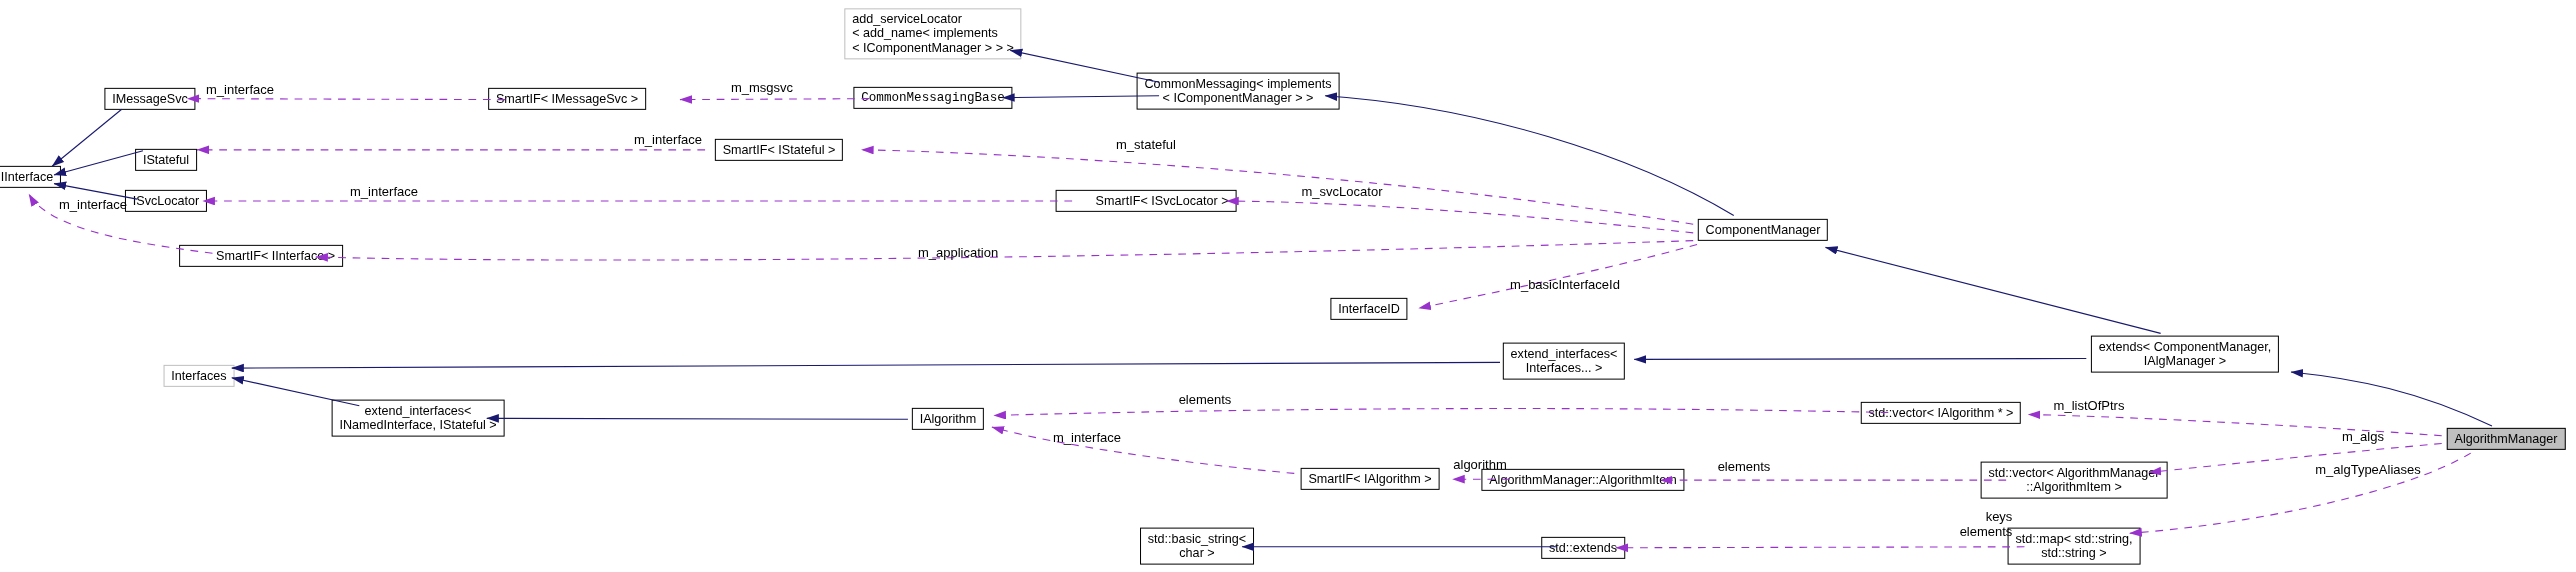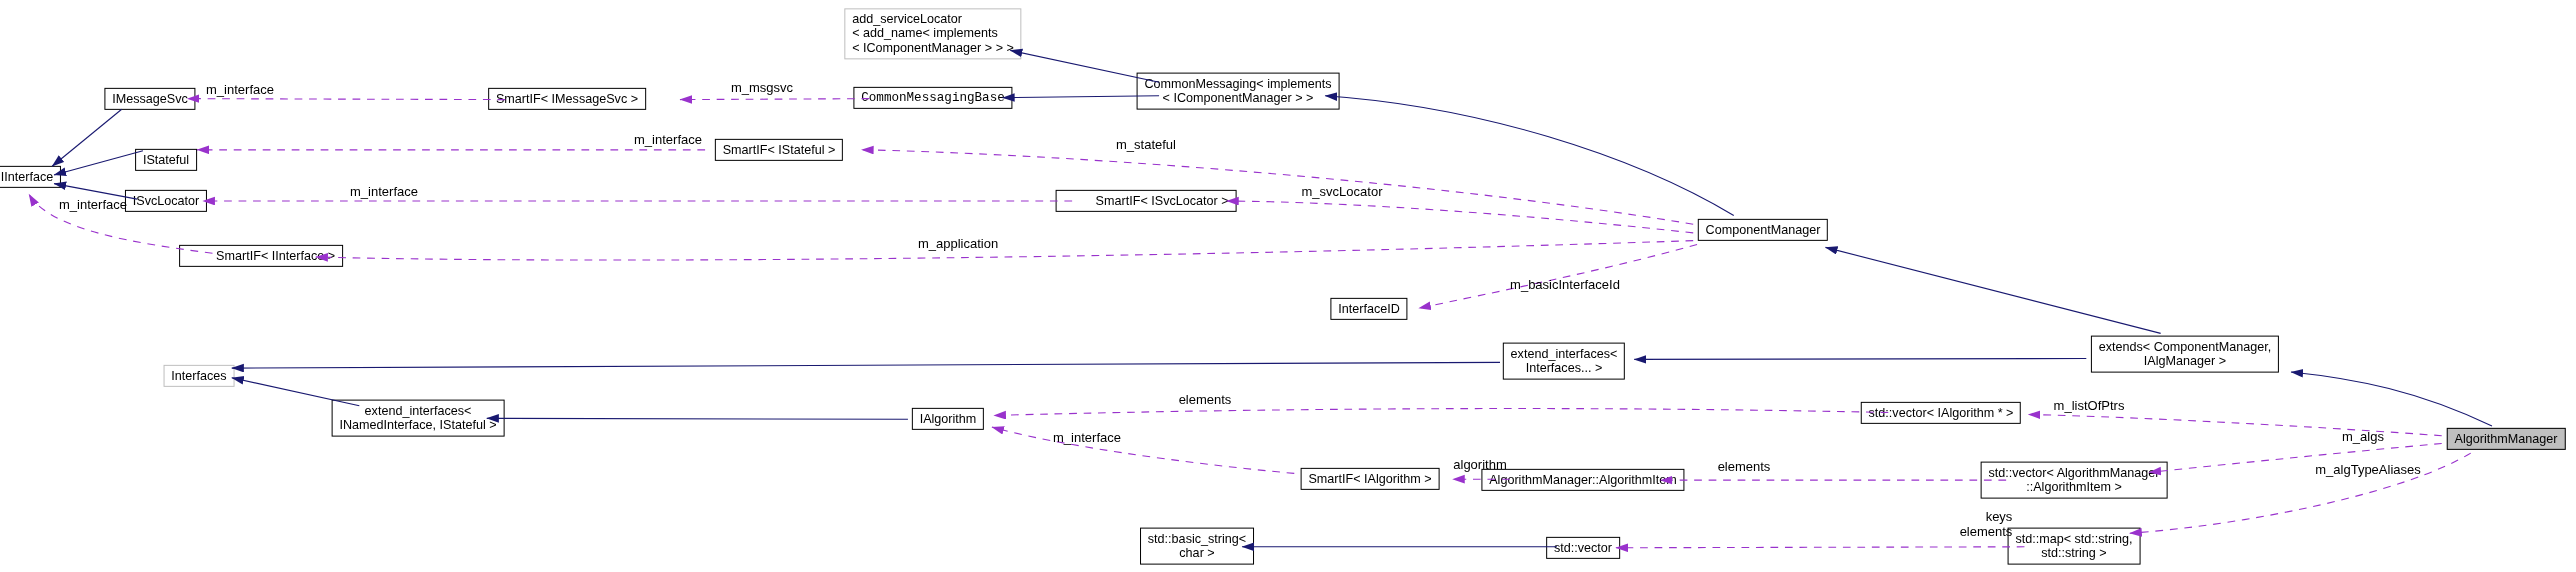--- a/index.html
+++ b/index.html
@@ -152,21 +152,21 @@
         <div>SmartIF&lt; IAlgorithm &gt;</div>
       </div>
       <div class="node normal" style="left: 1583px; top: 480px;">
         <div>AlgorithmManager::AlgorithmItem</div>
       </div>
       <div class="node normal" style="left: 1197px; top: 546px;">
         <div>std::basic_string&lt;</div>
         <div>char &gt;</div>
       </div>
       <div class="node normal" style="left: 1583px; top: 548px;">
-        <div>std::vector</div>
+        <div>std::extends</div>
       </div>
       <div class="node normal" style="left: 1941px; top: 413px;">
         <div>std::vector&lt; IAlgorithm * &gt;</div>
       </div>
       <div class="node normal" style="left: 2074px; top: 480px;">
         <div>std::vector&lt; AlgorithmManager</div>
         <div>::AlgorithmItem &gt;</div>
       </div>
       <div class="node normal" style="left: 2074px; top: 546px;">
         <div>std::map&lt; std::string,</div>
@@ -177,21 +177,21 @@
       </div>
     </div>
   <div id="label-layer">
       <div class="edge-label" style="left: 240px; top: 90px;">m_interface</div>
       <div class="edge-label" style="left: 762px; top: 88px;">m_msgsvc</div>
       <div class="edge-label" style="left: 668px; top: 140px;">m_interface</div>
       <div class="edge-label" style="left: 1146px; top: 145px;">m_stateful</div>
       <div class="edge-label" style="left: 384px; top: 192px;">m_interface</div>
       <div class="edge-label" style="left: 1342px; top: 192px;">m_svcLocator</div>
       <div class="edge-label" style="left: 93px; top: 205px;">m_interface</div>
-      <div class="edge-label" style="left: 958px; top: 244px;">m_application</div>
+      <div class="edge-label" style="left: 958px; top: 253px;">m_application</div>
       <div class="edge-label" style="left: 1565px; top: 285px;">m_basicInterfaceId</div>
       <div class="edge-label" style="left: 1205px; top: 400px;">elements</div>
       <div class="edge-label" style="left: 1087px; top: 438px;">m_interface</div>
       <div class="edge-label" style="left: 1480px; top: 465px;">algorithm</div>
       <div class="edge-label" style="left: 1744px; top: 467px;">elements</div>
       <div class="edge-label" style="left: 2089px; top: 406px;">m_listOfPtrs</div>
       <div class="edge-label" style="left: 2363px; top: 437px;">m_algs</div>
       <div class="edge-label" style="left: 2368px; top: 470px;">m_algTypeAliases</div>
       <div class="edge-label" style="left: 1986px; top: 524px;">keys
 elements</div>

